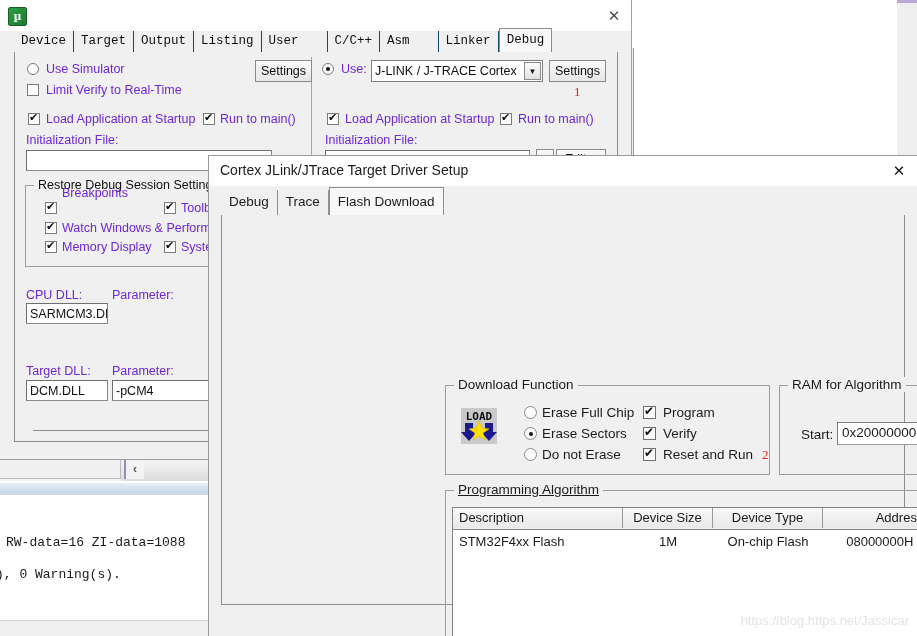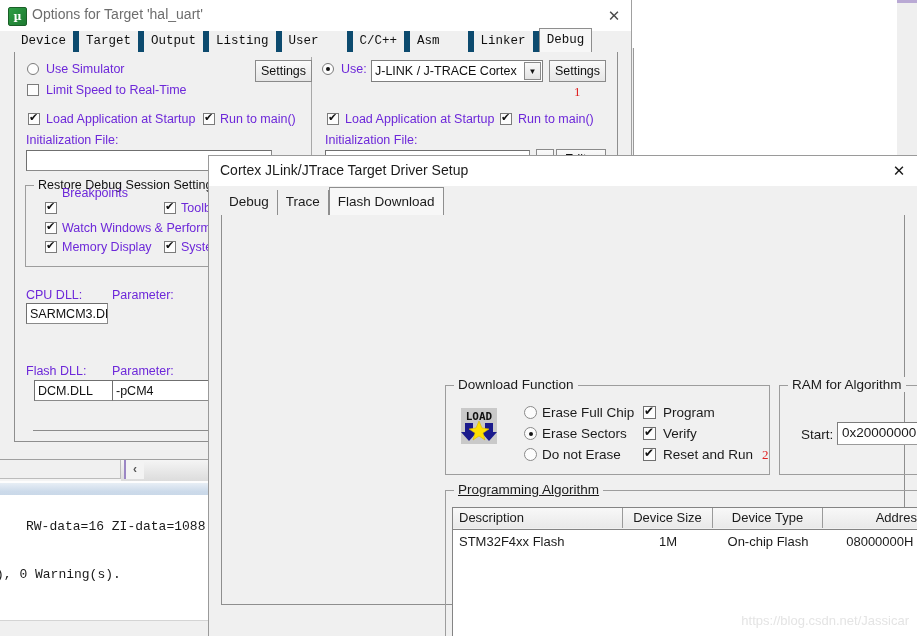--- a/index.html
+++ b/index.html
@@ -105,21 +105,21 @@
   }
   .optwin-body {
     position: absolute; left: 0px; top: 31px; width: 631px; height: 428px;
     background: #f0f0f0;
   }
 
   .tabrow { position: absolute; left: 14px; top: 31px; height: 21px; }
   .tab {
     float: left; height: 21px; line-height: 20px; padding: 0 7px;
     font-family: "Liberation Mono", monospace; font-size: 12.5px; color: #101010;
-    border-right: 6px solid #0c4a6e; background: #f0f0f0; box-sizing: border-box;
+    border-right: 1px solid #0c4a6e; background: #f0f0f0; box-sizing: border-box;
   }
   .tab.active {
     background: #f7f7f7; border: 1px solid #8e8e8e; border-bottom: none;
     height: 24px; line-height: 23px; margin-top: -3px;
     position: relative; z-index: 3;
   }
   .tab-underline {
     position: absolute; left: 14px; top: 52px; width: 604px; height: 1px;
     background: #8e8e8e;
   }
@@ -292,30 +292,29 @@
 
   <div class="ide-panel-grey"></div>
   <div class="ide-tabstrip"></div>
   <div class="ide-grey-field"></div>
   <div class="ide-tab-grey"></div>
   <div class="ide-tab-arrow">‹</div>
 
   <div class="ide-bar-top-line"></div>
   <div class="ide-blue-bar"></div>
   <div class="ide-lower-white">
-    <div class="ide-output-text" style="left:6px; top:24px;margin-left:20px;">RW-data=16 ZI-data=1088</div>
+    <div class="ide-output-text" style="left:6px; top:40px;">RW-data=16 ZI-data=1088</div>
     <div class="ide-output-text" style="left:-4px; top:72px;">), 0 Warning(s).</div>
   </div>
   <div class="ide-bottom-strip"></div>
 
   <div class="optwin">
 
     <div class="optwin-title">
       <div class="keil-icon">µ</div>
-      <div class="optwin-title-text">Options for Target 'hal_uart'</div>
       <div class="optwin-close">✕</div>
     </div>
 
     <div class="optwin-body"></div>
 
     <div class="tab-underline"></div>
     <div class="tabrow">
       <div class="tab">Device</div>
       <div class="tab">Target</div>
       <div class="tab">Output</div>
@@ -326,21 +325,21 @@
       <div class="tab">Linker</div>
       <div class="tab active">Debug</div>
       <div class="tab">Utilities</div>
     </div>
     <div class="tabpage"></div>
     <div class="vdivider"></div>
 
     <div class="radio" style="left:27px; top:63px;"></div>
     <div class="lbl" style="left:46px; top:62px;">Use Simulator</div>
     <div class="cbx" style="left:27px; top:84px;"></div>
-    <div class="lbl" style="left:46px; top:83px;">Limit Speed to Real-Time</div>
+    <div class="lbl" style="left:46px; top:83px;">Limit Verify to Real-Time</div>
     <div class="btn" style="left:255px; top:60px; width:57px; height:22px; line-height:21px;">Settings</div>
 
     <div class="cbx on" style="left:28px; top:113px;"></div>
     <div class="lbl" style="left:46px; top:112px;">Load Application at Startup</div>
     <div class="cbx on" style="left:203px; top:113px;"></div>
     <div class="lbl" style="left:220px; top:112px;">Run to main()</div>
     <div class="lbl" style="left:26px; top:133px;">Initialization File:</div>
     <div class="txtbox" style="left:26px; top:150px; width:246px; height:21px; line-height:20px;"></div>
 
     <div class="grpbox" style="left:25px; top:185px; width:250px; height:82px;"></div>
@@ -353,23 +352,23 @@
     <div class="lbl" style="left:62px; top:221px;">Watch Windows &amp; Performance</div>
     <div class="cbx on" style="left:45px; top:241px;"></div>
     <div class="lbl" style="left:62px; top:240px;">Memory Display</div>
     <div class="cbx on" style="left:164px; top:241px;"></div>
     <div class="lbl" style="left:181px; top:240px;">Syste</div>
 
     <div class="lbl" style="left:26px; top:288px;">CPU DLL:</div>
     <div class="lbl" style="left:112px; top:288px;">Parameter:</div>
     <div class="txtbox" style="left:26px; top:303px; width:82px; height:21px; line-height:20px;">SARMCM3.DLL</div>
 
-    <div class="lbl" style="left:26px; top:364px;">Flash DLL:</div>
+    <div class="lbl" style="left:26px; top:364px;">Target DLL:</div>
     <div class="lbl" style="left:112px; top:364px;">Parameter:</div>
-    <div class="txtbox" style="left:34px; top:380px; width:82px; height:21px; line-height:20px;">DCM.DLL</div>
+    <div class="txtbox" style="left:26px; top:380px; width:82px; height:21px; line-height:20px;">DCM.DLL</div>
     <div class="txtbox" style="left:112px; top:380px; width:118px; height:21px; line-height:20px;">-pCM4</div>
 
     <div style="position:absolute; left:33px; top:430px; width:180px; height:1px; background:#8c8c8c;"></div>
 
     <div class="radio on" style="left:322px; top:63px;"></div>
     <div class="lbl" style="left:341px; top:62px;">Use:</div>
     <div class="combo" style="left:371px; top:60px; width:172px; height:22px; line-height:20px;">
       <span>J-LINK / J-TRACE Cortex</span>
       <span class="combo-arrow">▼</span>
     </div>
@@ -450,14 +449,14 @@
       <div>
         <div class="pacell" style="left:6px; top:25px;">STM32F4xx Flash</div>
         <div class="pacell" style="left:170px; top:25px; width:90px; text-align:center;">1M</div>
         <div class="pacell" style="left:260px; top:25px; width:110px; text-align:center;">On-chip Flash</div>
         <div class="pacell" style="left:370px; top:25px; width:196px; text-align:center;">08000000H - 080FFFFFH</div>
       </div>
     </div>
 
   </div>
 
-  <div class="watermark">https://blog.csdn.net/Jassicar</div>
+  <div class="watermark">https://blog.https.net/Jassicar</div>
 </div>
 
 </body></html>

